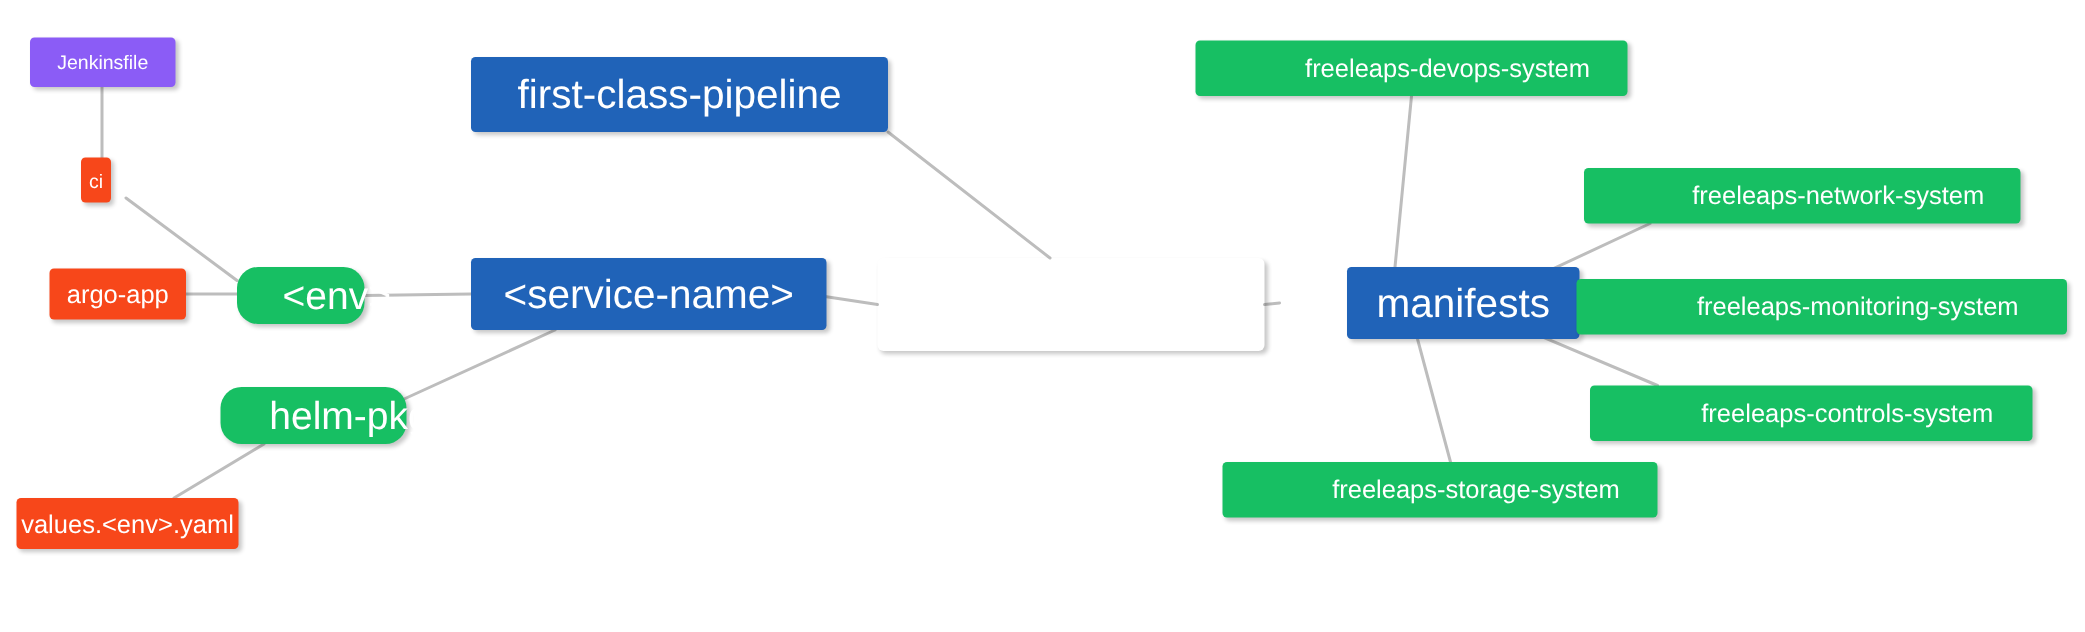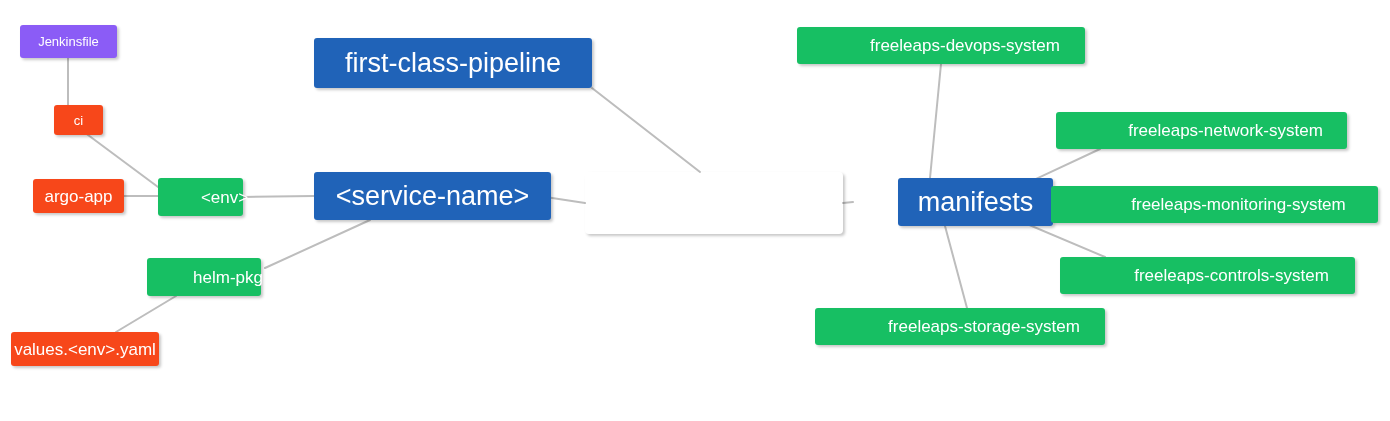--- a/index.html
+++ b/index.html
@@ -46,21 +46,21 @@
     padding: 0 2px;
   }
   .theme-blue   { background: #2063b8; }
   .theme-green  { background: #17bf63; padding-left: 48px; }
   .theme-red    { background: #f7471a; }
   .theme-orange { background: #8b5cf6; }
 
   
   .size-root  { font-size: 31px; border-radius: 4px; }
   .size-l1    { font-size: 27px; border-radius: 3px; }
-  .size-l2    { font-size: 17px; border-radius: 3px; text-align: right; }
+  .size-l2    { font-size: 26px; border-radius: 14px; text-align: right; }
   .size-l3    { font-size: 17px; border-radius: 3px; }
   .size-l4    { font-size: 13px; border-radius: 3px; }
 </style>
 </head>
 <body>
 
 <div id="mindmap">
   <svg id="edge-layer" viewBox="0 0 1390 421">
       <line x1="585" y1="203" x2="539" y2="196" stroke="#bdbdbd" stroke-width="2" stroke-linecap="round"></line>
       <line x1="592" y1="88" x2="700" y2="172" stroke="#bdbdbd" stroke-width="2" stroke-linecap="round"></line>
@@ -86,24 +86,24 @@
       </div>
       <div class="node theme-blue size-l1" style="left: 314px; top: 38px; width: 278px; height: 50px;">
         <span class="node-label">first-class-pipeline</span>
       </div>
       <div class="node theme-blue size-l1" style="left: 853px; top: 178px; width: 155px; height: 48px; margin-left: 45px;">
         <span class="node-label">manifests</span>
       </div>
       <div class="node theme-green size-l2" style="left: 158px; top: 178px; width: 85px; height: 38px;">
         <span class="node-label">&lt;env&gt;</span>
       </div>
-      <div class="node theme-green size-l2" style="left: 147px; top: 258px; width: 114px; height: 38px;">
+      <div class="node theme-green size-l2" style="left: 147px; top: 258px; width: 124px; height: 38px;">
         <span class="node-label">helm-pkg</span>
       </div>
-      <div class="node theme-red size-l4" style="left: 54px; top: 105px; width: 49px; height: 30px;">
+      <div class="node theme-red size-l4" style="left: 54px; top: 105px; width: 20px; height: 30px;">
         <span class="node-label">ci</span>
       </div>
       <div class="node theme-orange size-l4" style="left: 20px; top: 25px; width: 97px; height: 33px;">
         <span class="node-label">Jenkinsfile</span>
       </div>
       <div class="node theme-red size-l3" style="left: 33px; top: 179px; width: 91px; height: 34px;">
         <span class="node-label">argo-app</span>
       </div>
       <div class="node theme-red size-l3" style="left: 11px; top: 332px; width: 148px; height: 34px;">
         <span class="node-label">values.&lt;env&gt;.yaml</span>

